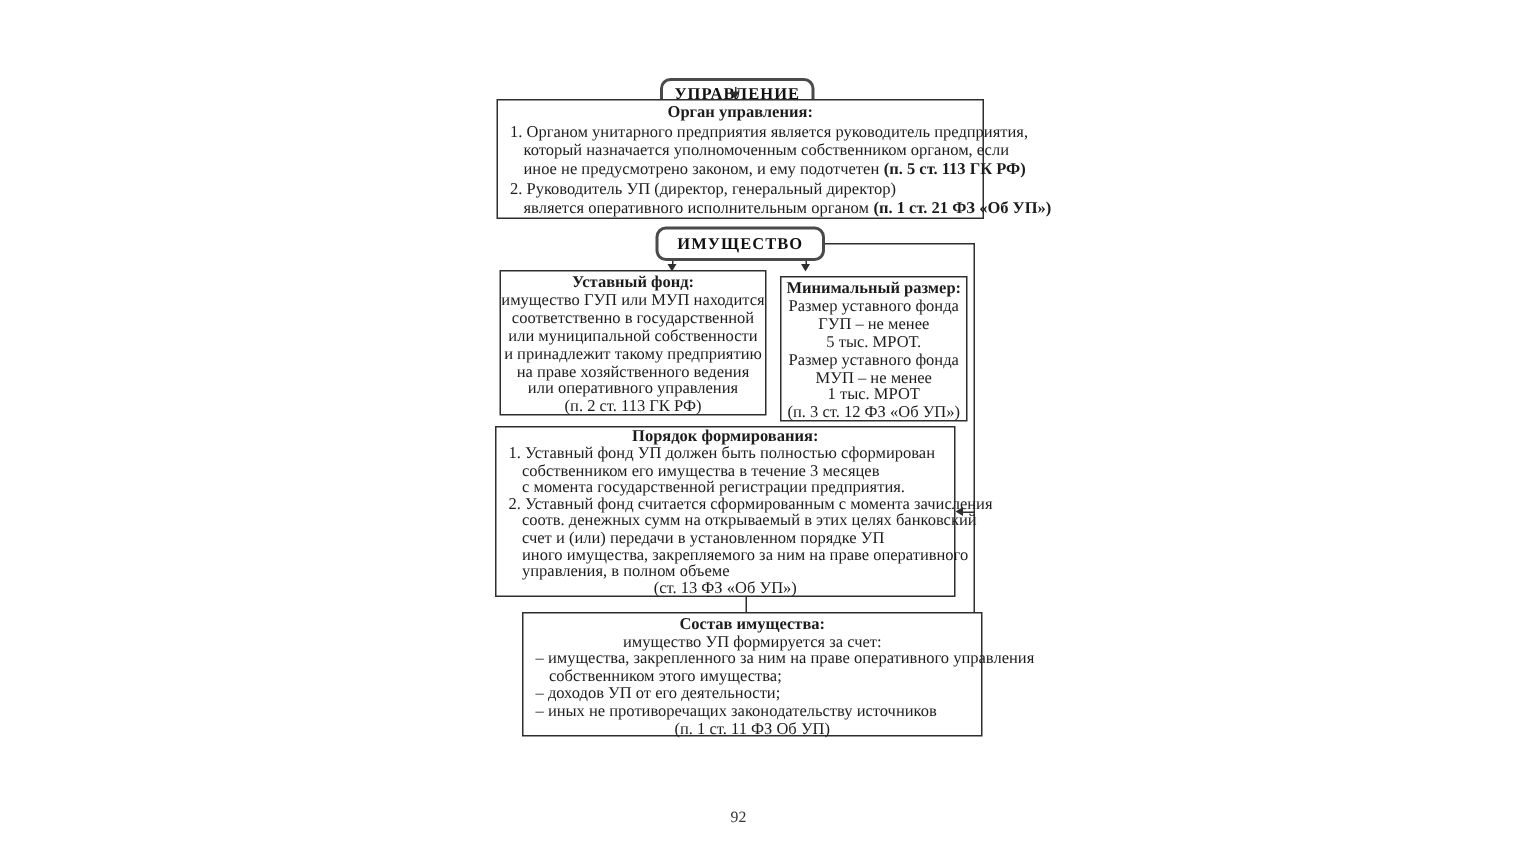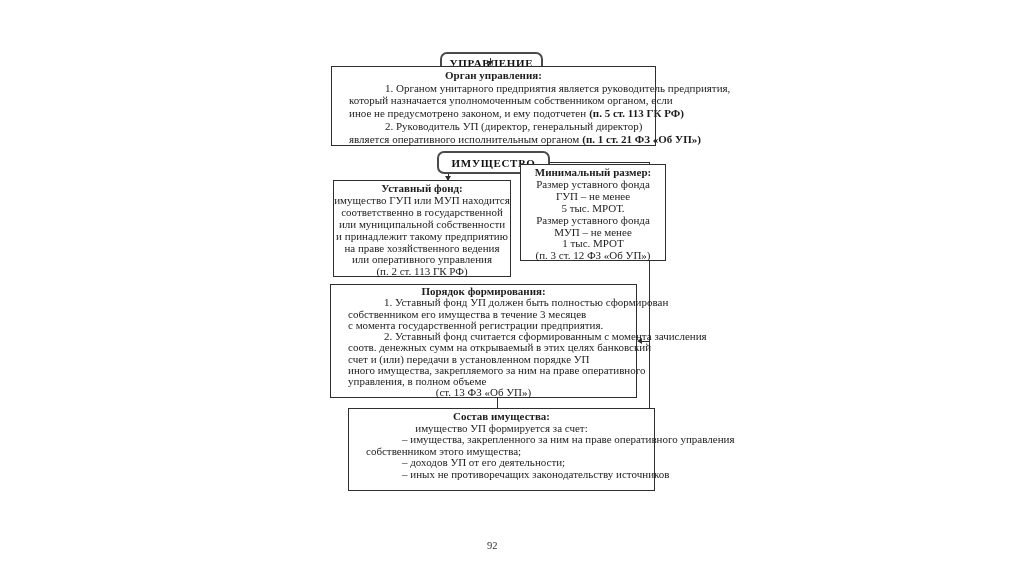--- a/index.html
+++ b/index.html
@@ -15,21 +15,21 @@
   }
   .box {
     position:absolute; box-sizing:border-box; background:#fff;
     border:1px solid #2e2e2e; font-size:11px; color:#1c1c1c;
   }
   .box .title { text-align:center; font-weight:bold; white-space:nowrap; }
   .line { white-space:nowrap; }
   .ctr { text-align:center; }
   .ref-inline { font-weight:bold; margin-left:3px; }
   .ref-line { font-weight:normal; text-align:center; }
-  .ind1 { padding-left:8px;margin-left:45px; }
+  .ind1 { padding-left:8px; }
   .ind2 { padding-left:17px; }
   .vline, .hline { position:absolute; background:#2e2e2e; }
   .vline { width:1px; }
   .hline { height:1px; }
   .arr-down {
     position:absolute; width:0; height:0;
     border-left:3.5px solid transparent; border-right:3.5px solid transparent;
     border-top:5px solid #2e2e2e;
   }
   .arr-left {
@@ -86,21 +86,21 @@
     <div class="title">Уставный фонд:</div>
     <div class="line">имущество ГУП или МУП находится</div>
     <div class="line">соответственно в государственной</div>
     <div class="line">или муниципальной собственности</div>
     <div class="line">и принадлежит такому предприятию</div>
     <div class="line">на праве хозяйственного ведения</div>
     <div class="line">или оперативного управления</div>
     <div class="ref-line">(п. 2 ст. 113 ГК РФ)</div>
   </div>
 
-  <div class="box ctr lh-minsize" style="left:520px; top:164px; width:146px; height:97px;">
+  <div class="box ctr lh-minsize" style="left:520px; top:184px; width:125px; height:97px;">
     <div class="title">Минимальный размер:</div>
     <div class="line">Размер уставного фонда</div>
     <div class="line">ГУП – не менее</div>
     <div class="line">5 тыс. МРОТ.</div>
     <div class="line">Размер уставного фонда</div>
     <div class="line">МУП – не менее</div>
     <div class="line">1 тыс. МРОТ</div>
     <div class="ref-line">(п. 3 ст. 12 ФЗ «Об УП»)</div>
   </div>
 
@@ -119,17 +119,18 @@
 
   <div class="vline" style="left:497px; top:398px; height:10px;"></div>
 
   <div class="box lh-composition" style="left:348px; top:408px; width:307px; height:83px;">
     <div class="title">Состав имущества:</div>
     <div class="line ctr">имущество УП формируется за счет:</div>
     <div class="line ind1">– имущества, закрепленного за ним на праве оперативного управления</div>
     <div class="line ind2">собственником этого имущества;</div>
     <div class="line ind1">– доходов УП от его деятельности;</div>
     <div class="line ind1">– иных не противоречащих законодательству источников</div>
+    <div class="ref-line">(п. 1 ст. 11 ФЗ Об УП)</div>
   </div>
 
   <div class="page-num" style="left:487px; top:540px;">92</div>
 
 </div>
 
 </body></html>

